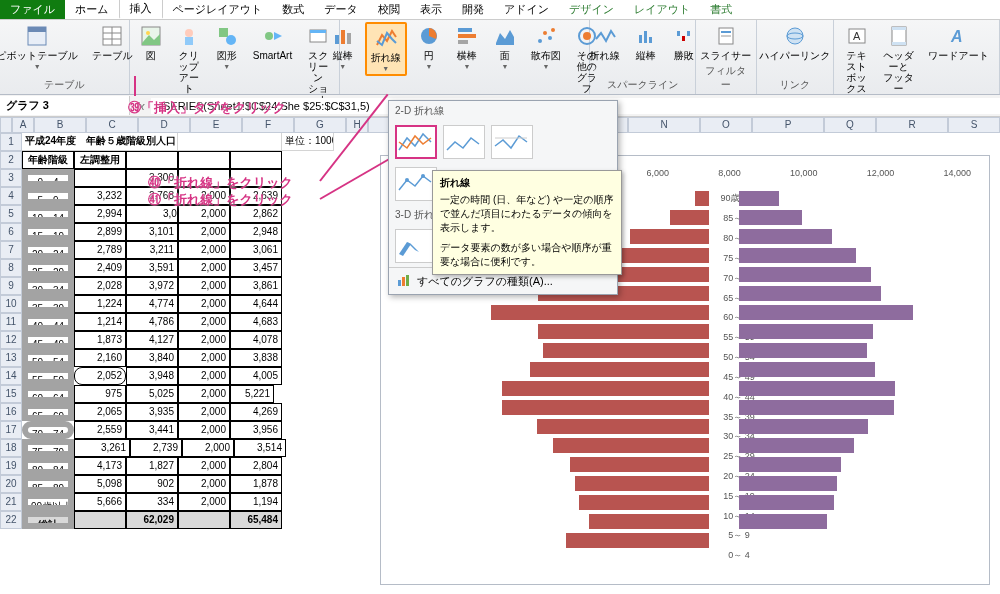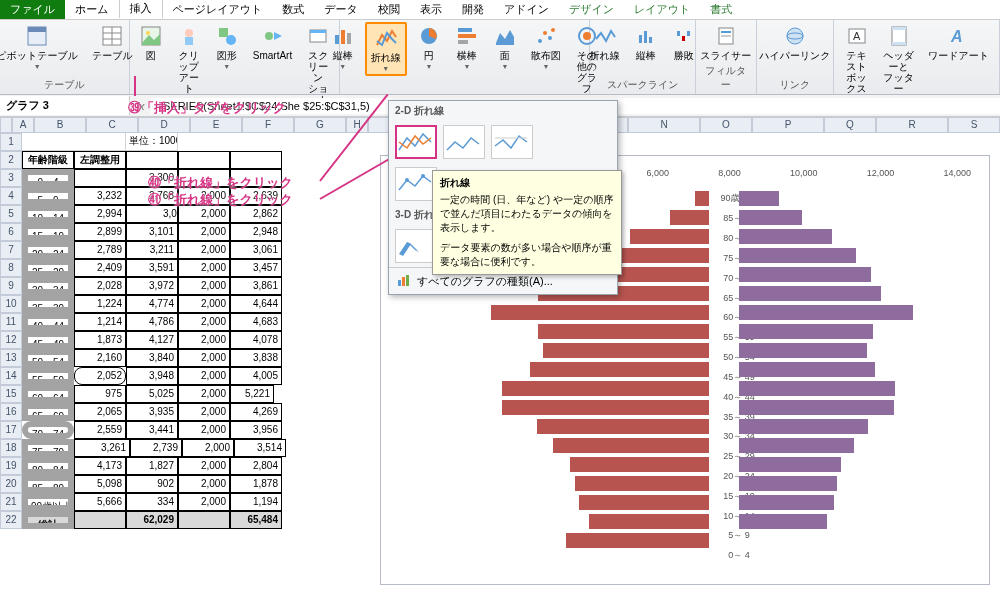--- a/index.html
+++ b/index.html
@@ -39,21 +39,21 @@
 .chart-inner { position: absolute; inset: 8px; }
 .axis-top { position: absolute; top: 4px; left: 60px; right: 10px; display: flex; justify-content: space-between; font-size: 9px; color: #555; }
 .bars-left { position: absolute; left: 60px; top: 25px; width: 260px; bottom: 10px; }
 .bars-right { position: absolute; left: 350px; top: 25px; width: 200px; bottom: 10px; }
 .ylabels { position: absolute; left: 320px; top: 25px; bottom: 10px; width: 60px; text-align: center; font-size: 9px; color: #555; display: flex; flex-direction: column; justify-content: space-around; }
 .barrow { height: 19px; display: flex; align-items: center; }
 .bars-left .barrow { justify-content: flex-end; }
 .bar-l { background: #b85450; height: 15px; }
 .bar-r { background: #8e6c9e; height: 15px; }
 .dropdown-panel { position: absolute; left: 388px; top: 100px; width: 230px; background: #f5f6f7; border: 1px solid #9aa3b0; box-shadow: 2px 2px 6px rgba(0,0,0,.3); z-index: 60; }
-.dd-section-title { font-size: 10px; color: #555; padding: 3px 6px; font-weight: bold; }
+.dd-section-title { font-size: 10px; color: #555; padding: 3px 6px; font-weight: normal; }
 .dd-thumbrow { display: flex; gap: 6px; padding: 4px 6px; }
 .dd-thumb { width: 42px; height: 34px; background: #fff; border: 1px solid #ccc; display: flex; align-items: center; justify-content: center; cursor: pointer; }
 .dd-thumb.first { border: 2px solid #d63384; }
 .dd-all { border-top: 1px solid #ccc; padding: 5px 8px; font-size: 11px; display: flex; align-items: center; gap: 6px; cursor: pointer; }
 .tooltip { position: absolute; left: 432px; top: 170px; width: 190px; background: #ffffe1; border: 1px solid #999; padding: 5px 7px; font-size: 10px; z-index: 70; box-shadow: 2px 2px 4px rgba(0,0,0,.25); }
 .tooltip .tt-title { font-weight: bold; margin-bottom: 3px; }
 svg.tinyline { width: 38px; height: 28px; }
 .chev { font-size: 7px; color: #666; }
 </style>
 </head>
@@ -385,20 +385,21 @@
       <div class="rowhd">16</div>
       <div class="rowhd">17</div>
       <div class="rowhd">18</div>
       <div class="rowhd">19</div>
       <div class="rowhd">20</div>
       <div class="rowhd">21</div>
       <div class="rowhd">22</div>
     </div>
   <div class="grid" id="grid">
       <div class="grow">
+        <div class="cell " style="width: 156px; font-weight: bold;">平成24年度　年齢５歳階級別人口</div>
         <div class="cell " style="width: 104px; text-align: right;"></div>
         <div class="cell " style="width: 52px;">単位：1000人</div>
       </div>
       <div class="grow">
         <div class="cell hdr" style="width: 52px;">年齢階級</div>
         <div class="cell hdr" style="width: 52px;">左調整用</div>
         <div class="cell hdr" style="width: 52px;"></div>
         <div class="cell hdr" style="width: 52px;"></div>
         <div class="cell hdr" style="width: 52px;"></div>
       </div>

